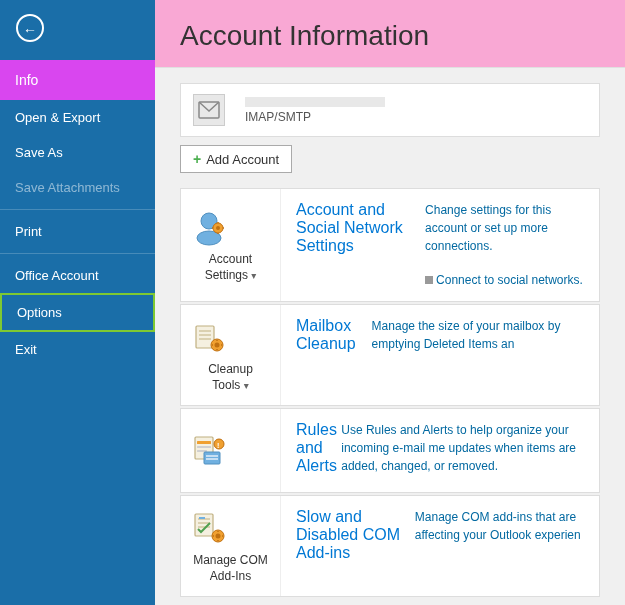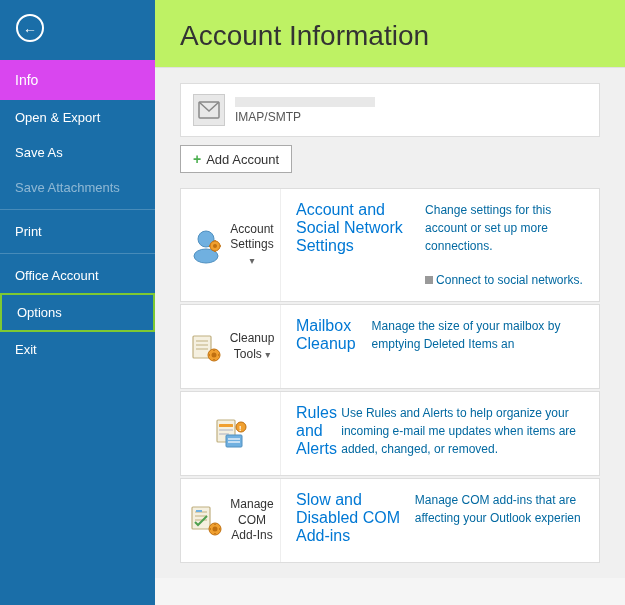--- a/index.html
+++ b/index.html
@@ -91,37 +91,37 @@
       padding: 0;
       overflow-y: auto;
       height: 605px;
     }
 
     .page-title {
       font-size: 28px;
       font-weight: 300;
       color: #333;
       padding: 20px 25px 15px 25px;
-      background: #bef264;
+      background: #f9a8d4;
       border-bottom: 1px solid #e0e0e0;
     }
 
     .content-area {
       padding: 15px 25px;
       background: #f0f0f0;
     }
 
     
     .account-row {
       background: #fff;
       border: 1px solid #ddd;
       padding: 10px 12px;
       display: flex;
       align-items: center;
-      gap: 10px;
+      gap: 20px;
       margin-bottom: 8px;
     }
 
     .account-icon-box {
       width: 32px;
       height: 32px;
       background: #e8e8e8;
       border: 1px solid #ccc;
       display: flex;
       align-items: center;
@@ -182,22 +182,21 @@
       border: 1px solid #ddd;
       display: flex;
       align-items: stretch;
       min-height: 85px;
     }
 
     .settings-icon-col {
       width: 100px;
       min-width: 100px;
       display: flex;
-      flex-direction: row;
-      align-items: center;
+      flex-direction: column;
       justify-content: center;
       padding: 12px 8px;
       border-right: 1px solid #eee;
       gap: 5px;
       cursor: pointer;
     }
 
     .icon-img {
       width: 40px;
       height: 40px;

